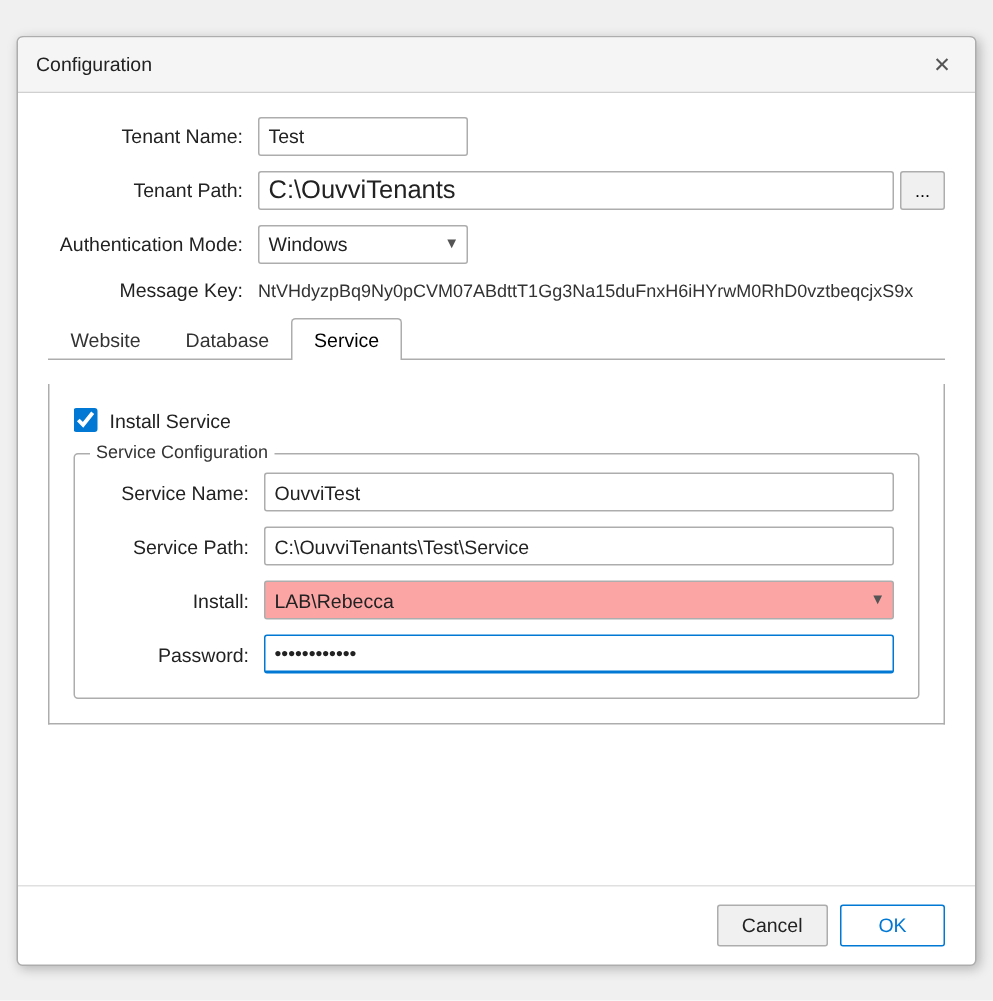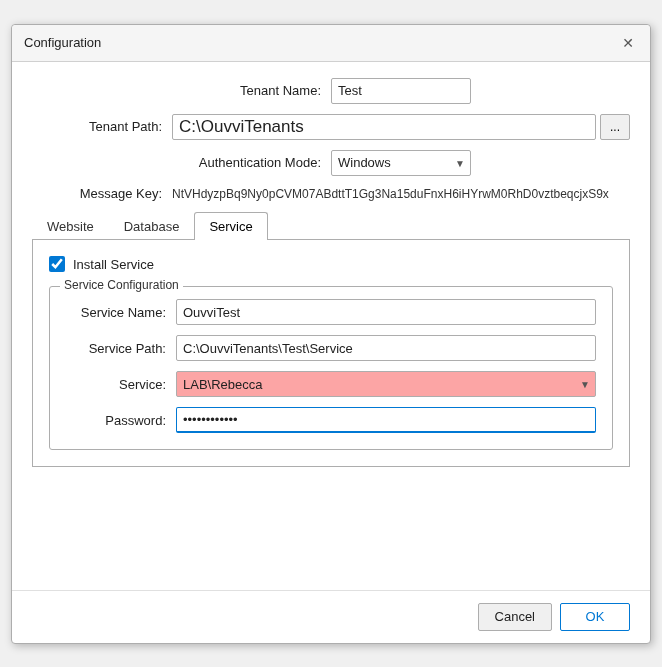--- a/index.html
+++ b/index.html
@@ -51,21 +51,20 @@
       border-radius: 2px;
     }
     .dialog-body {
       padding: 16px 20px;
       flex: 1;
     }
     .form-row {
       display: flex;
       align-items: center;
       margin-bottom: 10px;
-      justify-content: center;
     }
     .form-label {
       width: 140px;
       text-align: right;
       padding-right: 10px;
       color: #222;
       flex-shrink: 0;
     }
     .form-control {
       flex: 1;
@@ -133,21 +132,21 @@
       font-size: 12px;
       color: #333;
       word-break: break-all;
       line-height: 1.4;
     }
     
     .tabs-bar {
       border-bottom: 1px solid #adadad;
       display: flex;
       margin-top: 10px;
-      margin-bottom: 0;
+      margin-bottom: 16px;
     }
     .tab {
       padding: 6px 14px;
       font-size: 13px;
       cursor: pointer;
       border: 1px solid transparent;
       border-bottom: none;
       margin-bottom: -1px;
       color: #333;
       background: transparent;
@@ -348,21 +347,21 @@
           <label class="inner-label">Service Name:</label>
           <input type="text" class="inner-input" value="OuvviTest" style="">
         </div>
 
         <div class="inner-form-row">
           <label class="inner-label">Service Path:</label>
           <input type="text" class="inner-input" value="C:\OuvviTenants\Test\Service" style="">
         </div>
 
         <div class="inner-form-row">
-          <label class="inner-label">Service:</label>
+          <label class="inner-label">Install:</label>
           <div class="username-wrap">
             <select class="username-select">
               <option>LAB\Rebecca</option>
               <option>LocalSystem</option>
             </select>
             <span class="username-arrow">▼</span>
           </div>
         </div>
 
         <div class="inner-form-row">

